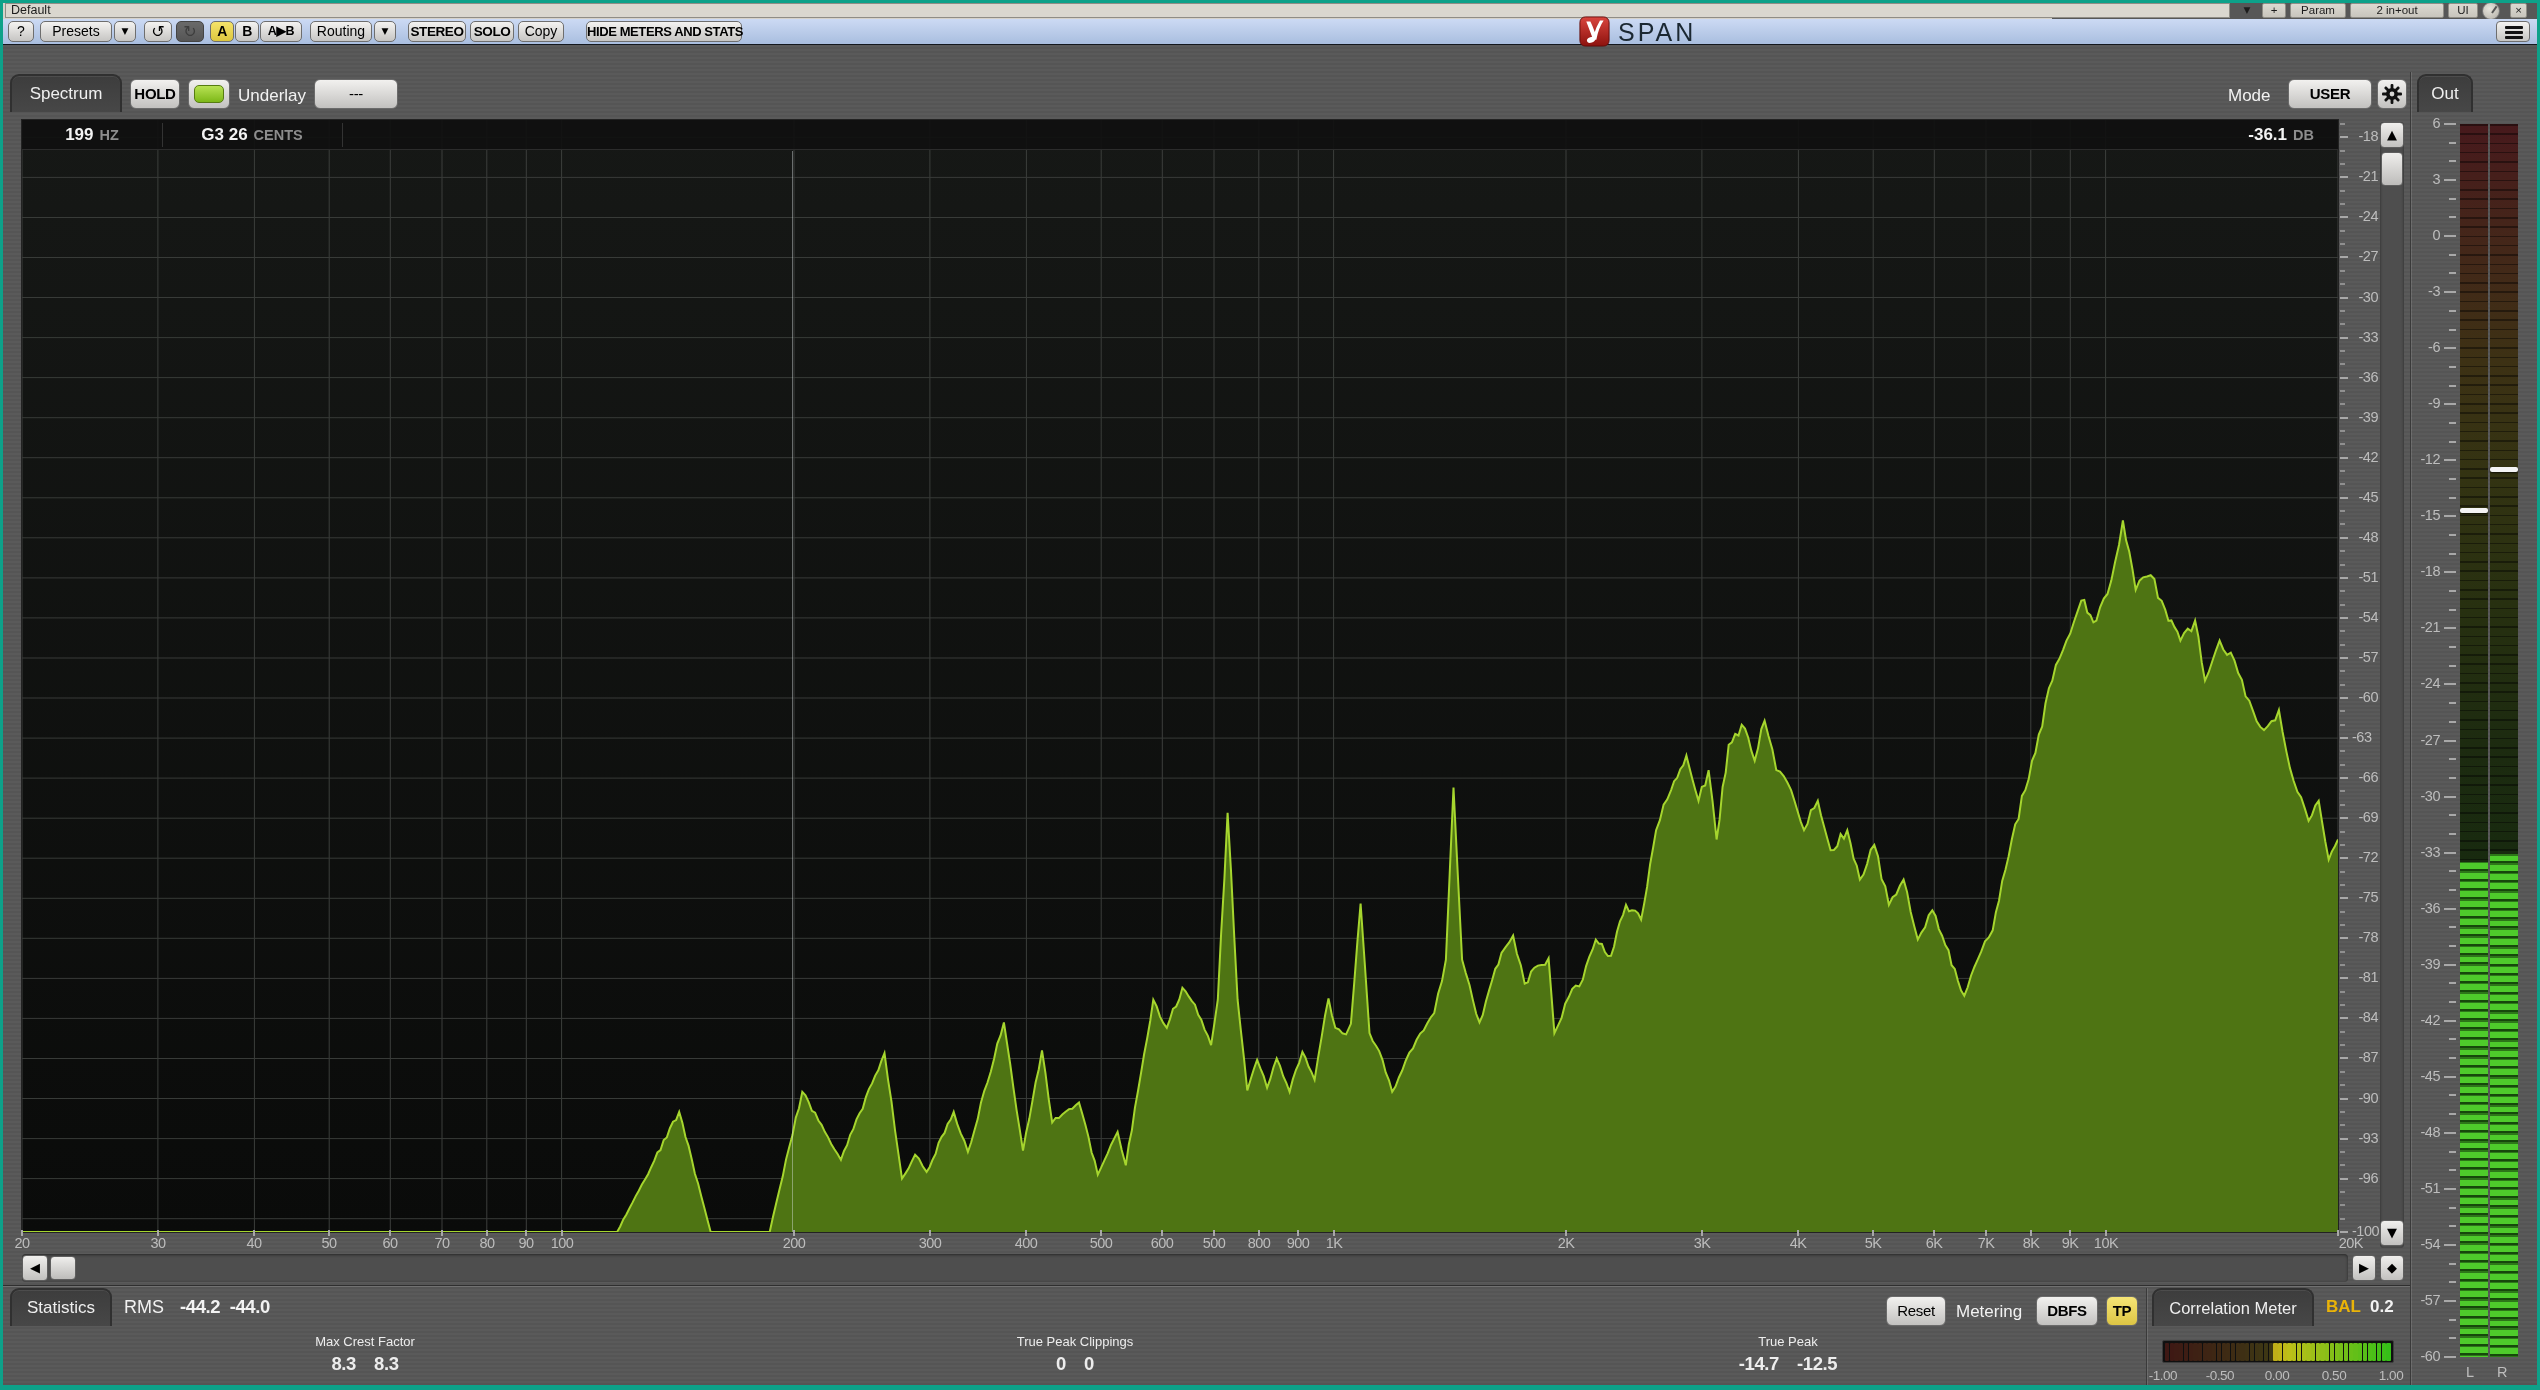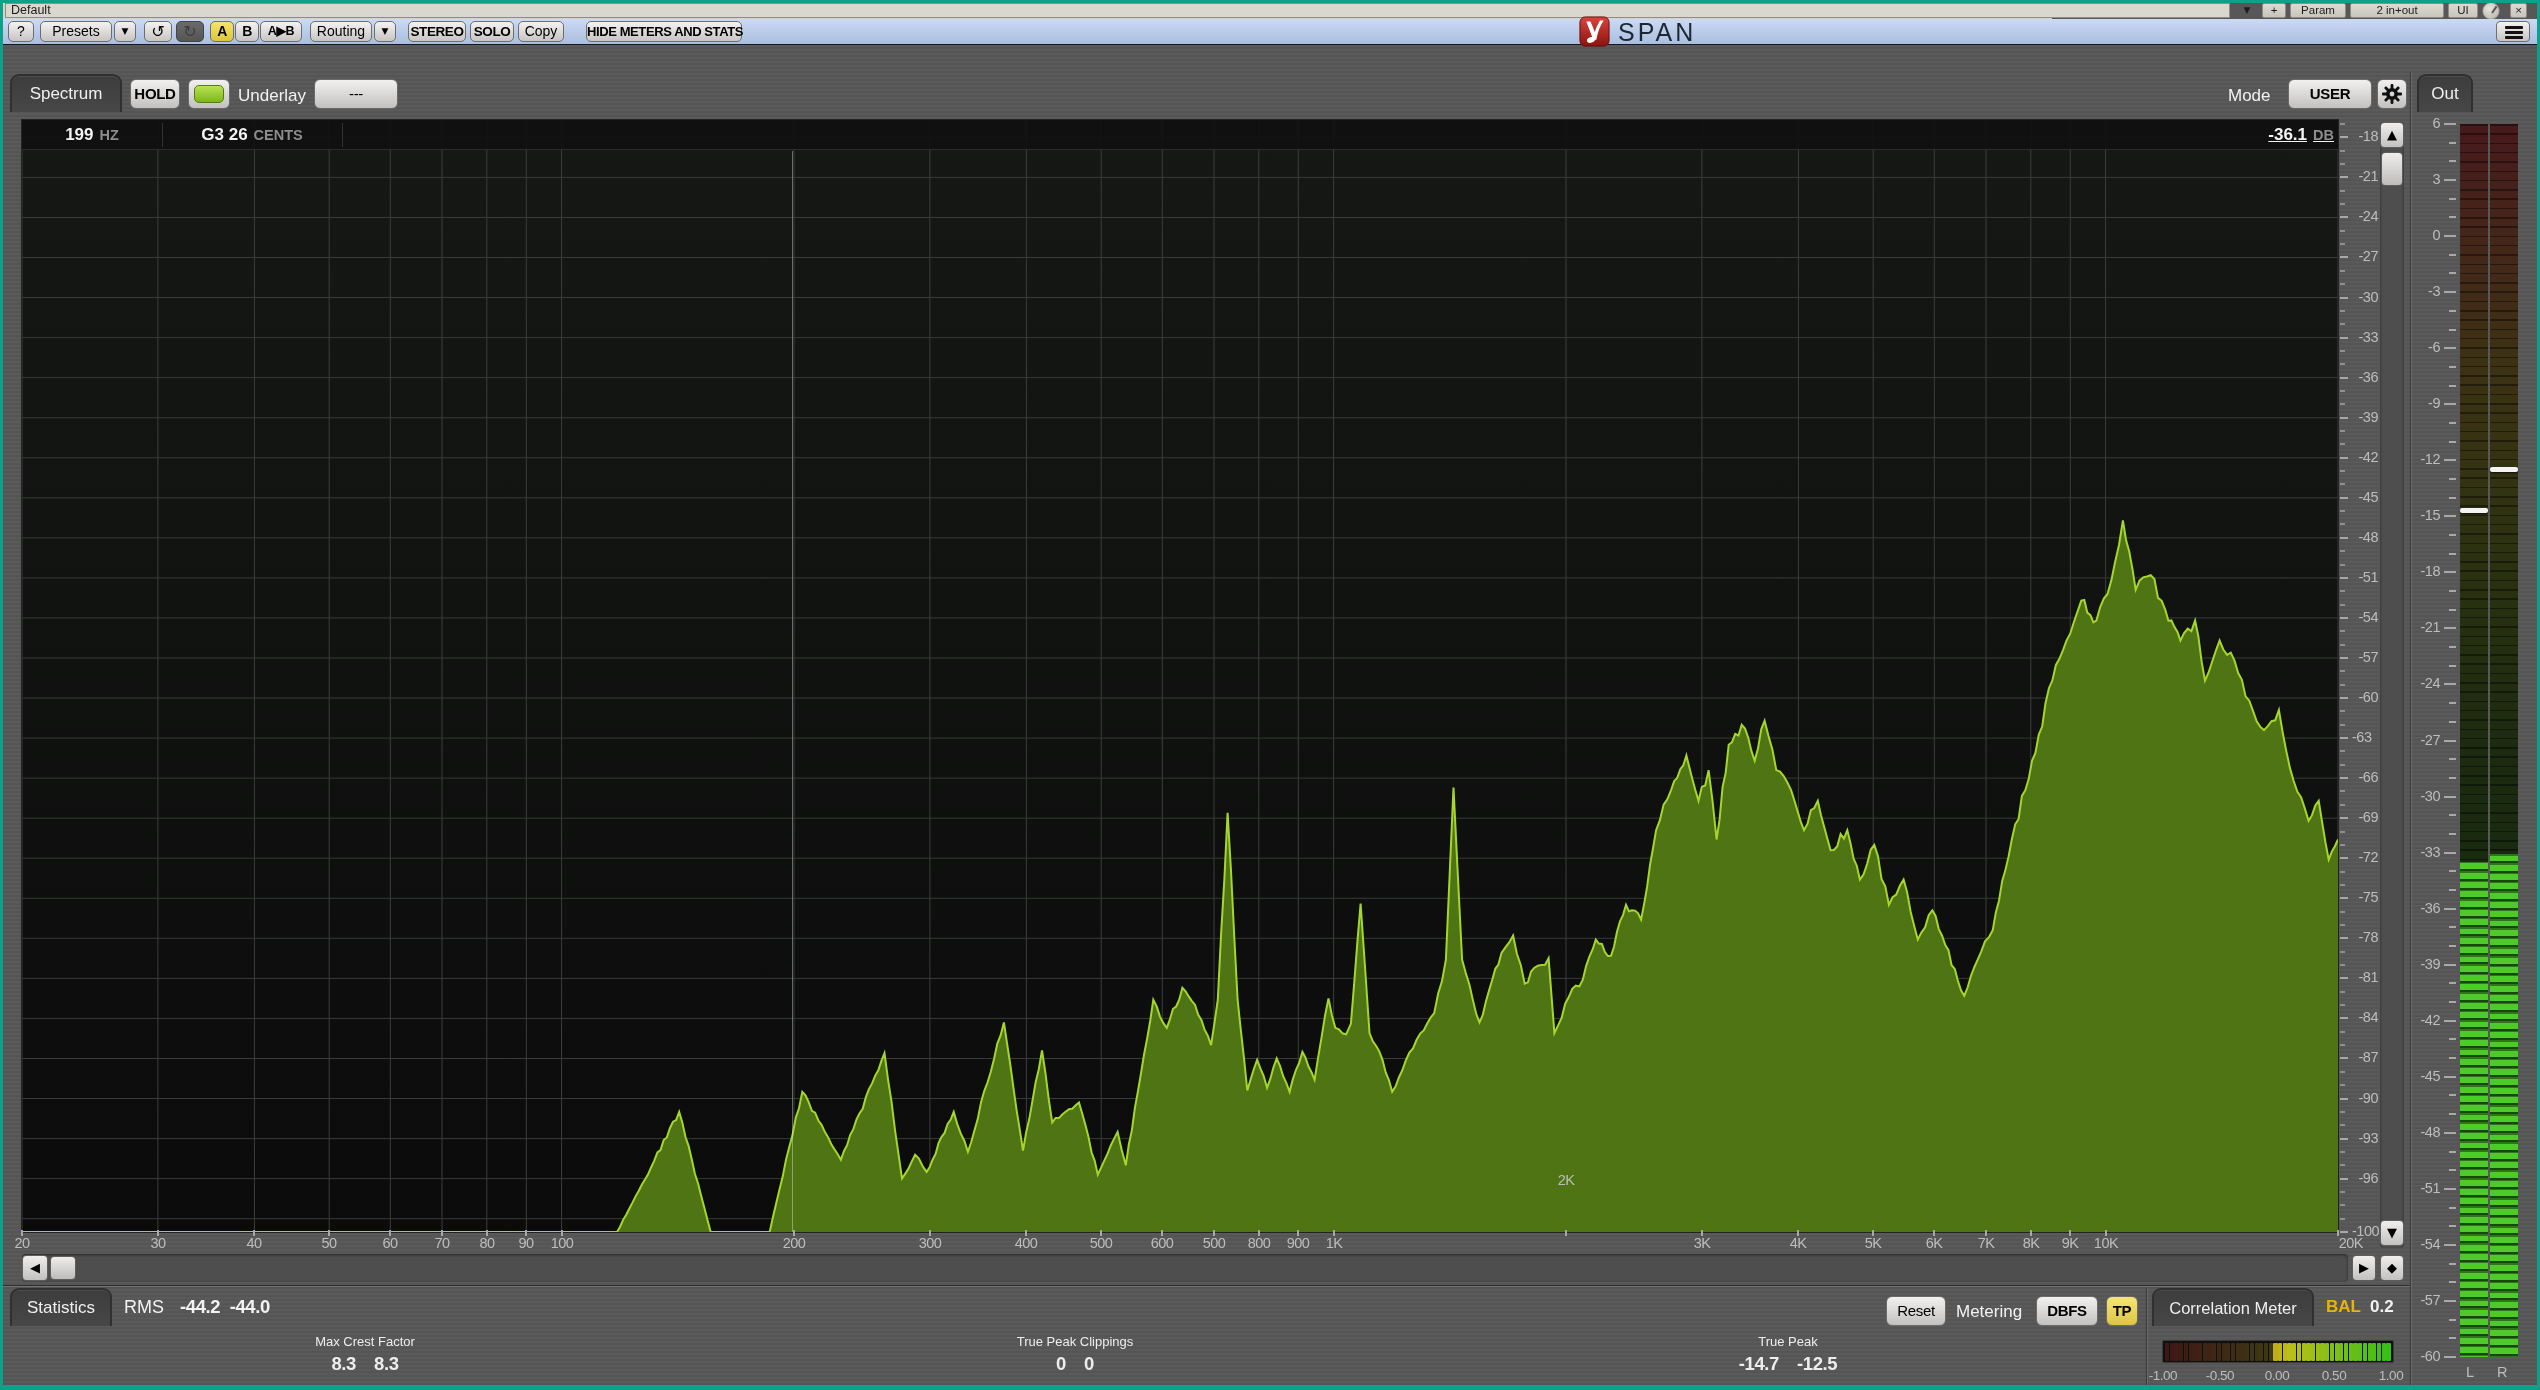--- a/index.html
+++ b/index.html
@@ -249,21 +249,21 @@
     <div id="cursor-line" style="left: 770px;"></div>
     <div id="readout">
       <div class="ro-cell" style="left:0;width:140px;text-align:center;">
         <span>199</span><span class="ro-unit">HZ</span>
       </div>
       <div class="ro-sep" style="left:140px;"></div>
       <div class="ro-cell" style="left:140px;width:180px;text-align:center;">
         <span>G3</span>&nbsp;<span>26</span><span class="ro-unit">CENTS</span>
       </div>
       <div class="ro-sep" style="left:320px;"></div>
-      <div class="ro-cell" style="right:4px;text-decoration:underline;">
+      <div class="ro-cell" style="right:24px;">
         <span>-36.1</span><span class="ro-unit">DB</span>
       </div>
     </div>
   </div>
 
   <div id="db-axis">
       <div class="tick" style="left: 2340px; top: 136px; width: 8px; height: 2px;"></div>
       <div class="ax-lbl" style="left: 2352px; top: 128px; width: 26px; text-align: right;">-18</div>
       <div class="tick" style="left: 2340px; top: 176px; width: 8px; height: 2px;"></div>
       <div class="ax-lbl" style="left: 2352px; top: 168px; width: 26px; text-align: right;">-21</div>
@@ -407,21 +407,21 @@
       <div class="ax-lbl" style="left: 1137px; top: 1235px; width: 50px; text-align: center;">600</div>
       <div class="tick" style="left: 1213px; top: 1230px; width: 2px; height: 6px;"></div>
       <div class="ax-lbl" style="left: 1189px; top: 1235px; width: 50px; text-align: center;">500</div>
       <div class="tick" style="left: 1258px; top: 1230px; width: 2px; height: 6px;"></div>
       <div class="ax-lbl" style="left: 1234px; top: 1235px; width: 50px; text-align: center;">800</div>
       <div class="tick" style="left: 1297px; top: 1230px; width: 2px; height: 6px;"></div>
       <div class="ax-lbl" style="left: 1273px; top: 1235px; width: 50px; text-align: center;">900</div>
       <div class="tick" style="left: 1333px; top: 1230px; width: 2px; height: 6px;"></div>
       <div class="ax-lbl" style="left: 1309px; top: 1235px; width: 50px; text-align: center;">1K</div>
       <div class="tick" style="left: 1565px; top: 1230px; width: 2px; height: 6px;"></div>
-      <div class="ax-lbl" style="left: 1541px; top: 1172px; width: 50px; text-align: center;">2K</div>
+      <div class="ax-lbl" style="left: 1541px; top: 1235px; width: 50px; text-align: center;">2K</div>
       <div class="tick" style="left: 1701px; top: 1230px; width: 2px; height: 6px;"></div>
       <div class="ax-lbl" style="left: 1677px; top: 1235px; width: 50px; text-align: center;">3K</div>
       <div class="tick" style="left: 1797px; top: 1230px; width: 2px; height: 6px;"></div>
       <div class="ax-lbl" style="left: 1773px; top: 1235px; width: 50px; text-align: center;">4K</div>
       <div class="tick" style="left: 1872px; top: 1230px; width: 2px; height: 6px;"></div>
       <div class="ax-lbl" style="left: 1848px; top: 1235px; width: 50px; text-align: center;">5K</div>
       <div class="tick" style="left: 1933px; top: 1230px; width: 2px; height: 6px;"></div>
       <div class="ax-lbl" style="left: 1909px; top: 1235px; width: 50px; text-align: center;">6K</div>
       <div class="tick" style="left: 1985px; top: 1230px; width: 2px; height: 6px;"></div>
       <div class="ax-lbl" style="left: 1961px; top: 1235px; width: 50px; text-align: center;">7K</div>

